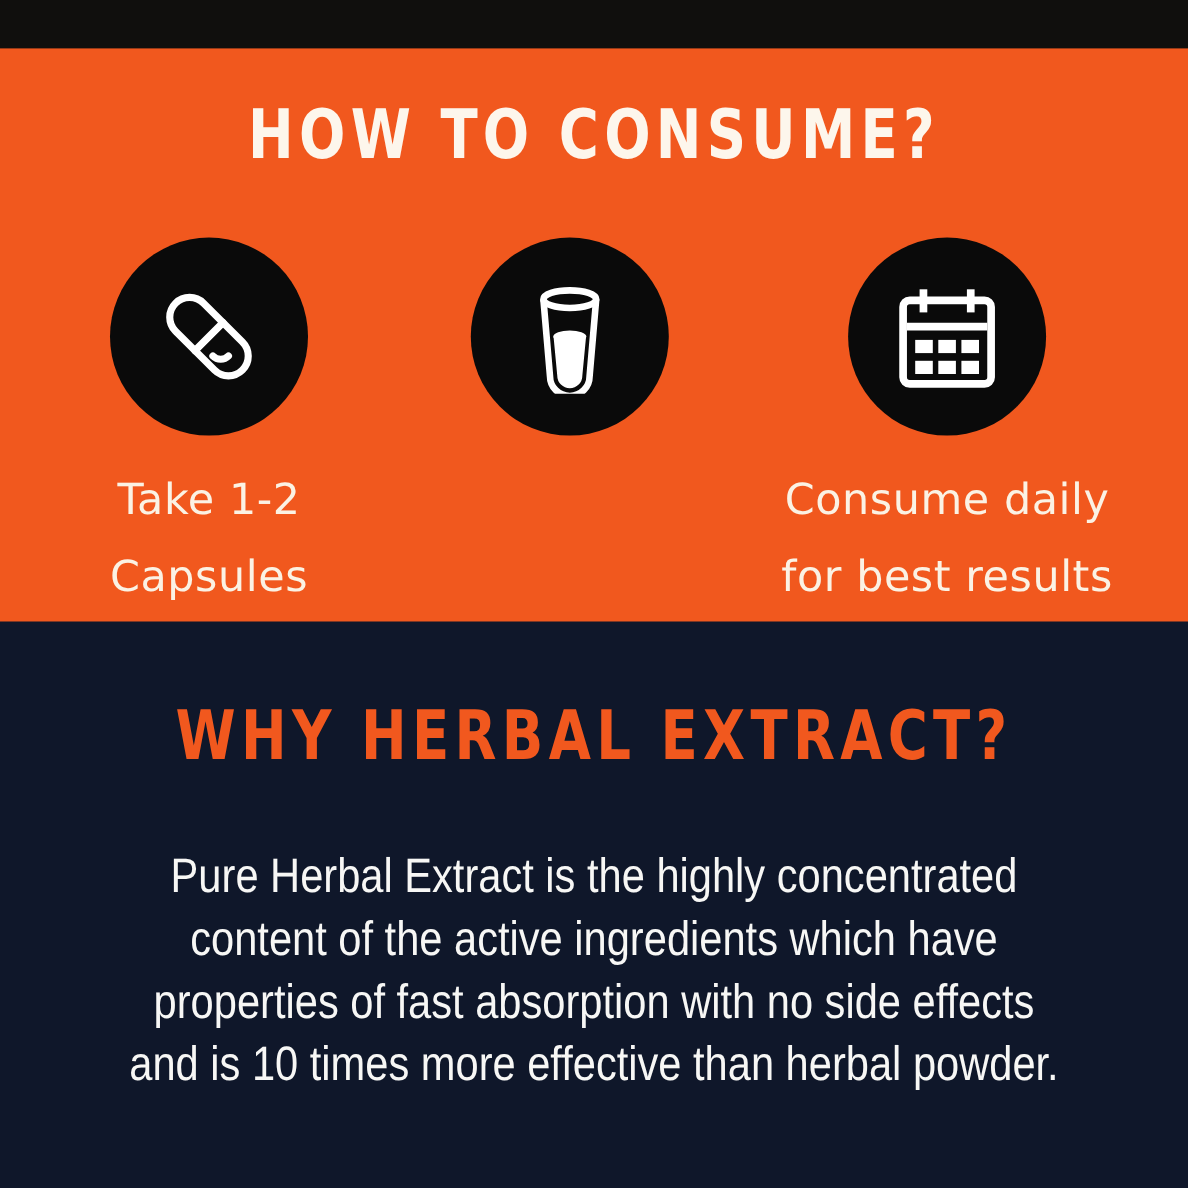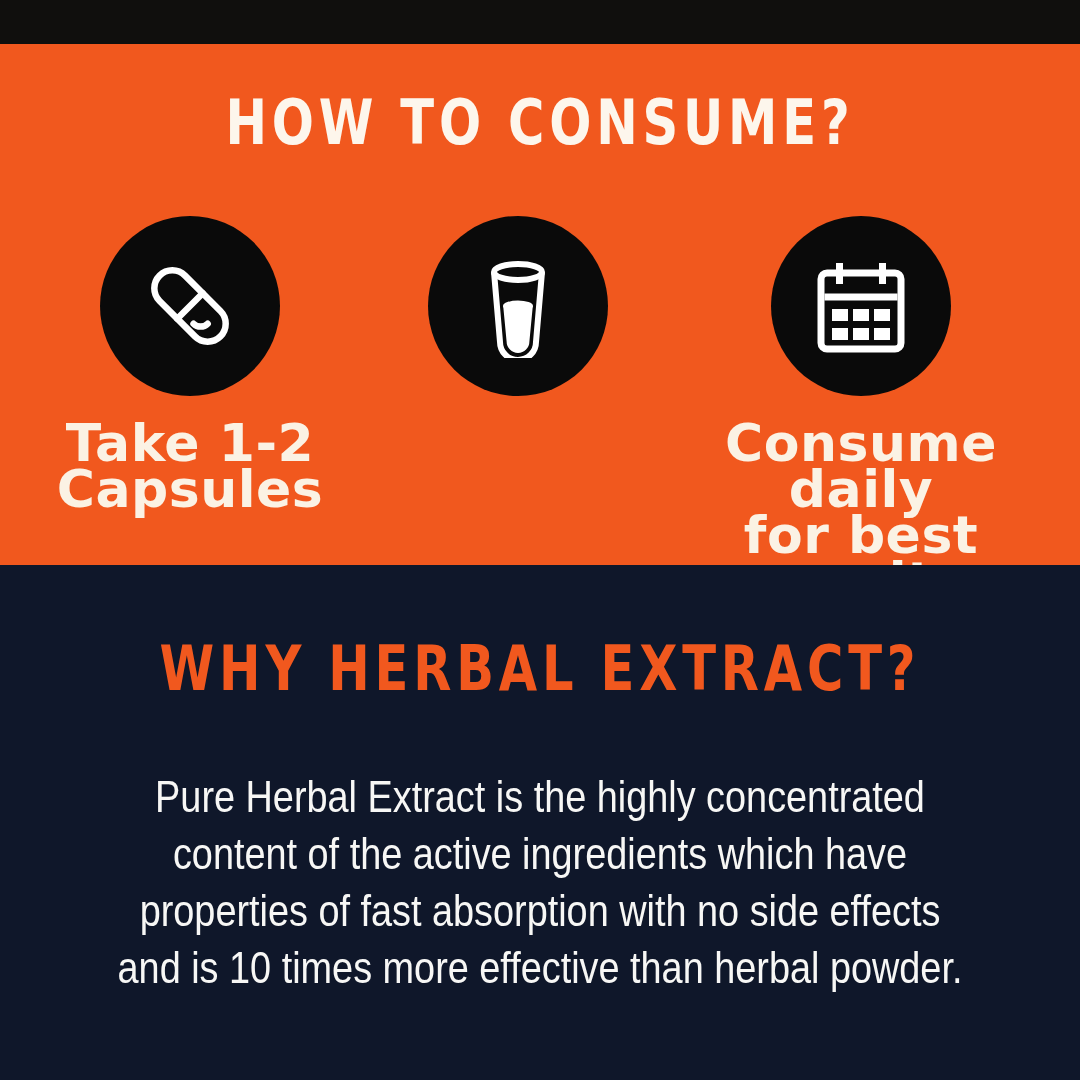--- a/index.html
+++ b/index.html
@@ -74,23 +74,23 @@
     display: flex;
     align-items: center;
     justify-content: center;
   }
   .badge svg { display: block; }
 
   .step-caption {
     margin-top: 24px;
     color: #FBF2E4;
     font-family: "DejaVu Sans", sans-serif;
-    font-weight: 700;
-    font-size: 52px;
-    line-height: 46px;
+    font-weight: 400;
+    font-size: 39px;
+    line-height: 70px;
     letter-spacing: 0.5px;
     white-space: pre-line;
   }
 
   
   .bottom-section {
     position: absolute;
     left: 0;
     top: 533px;
     width: 1080px;

